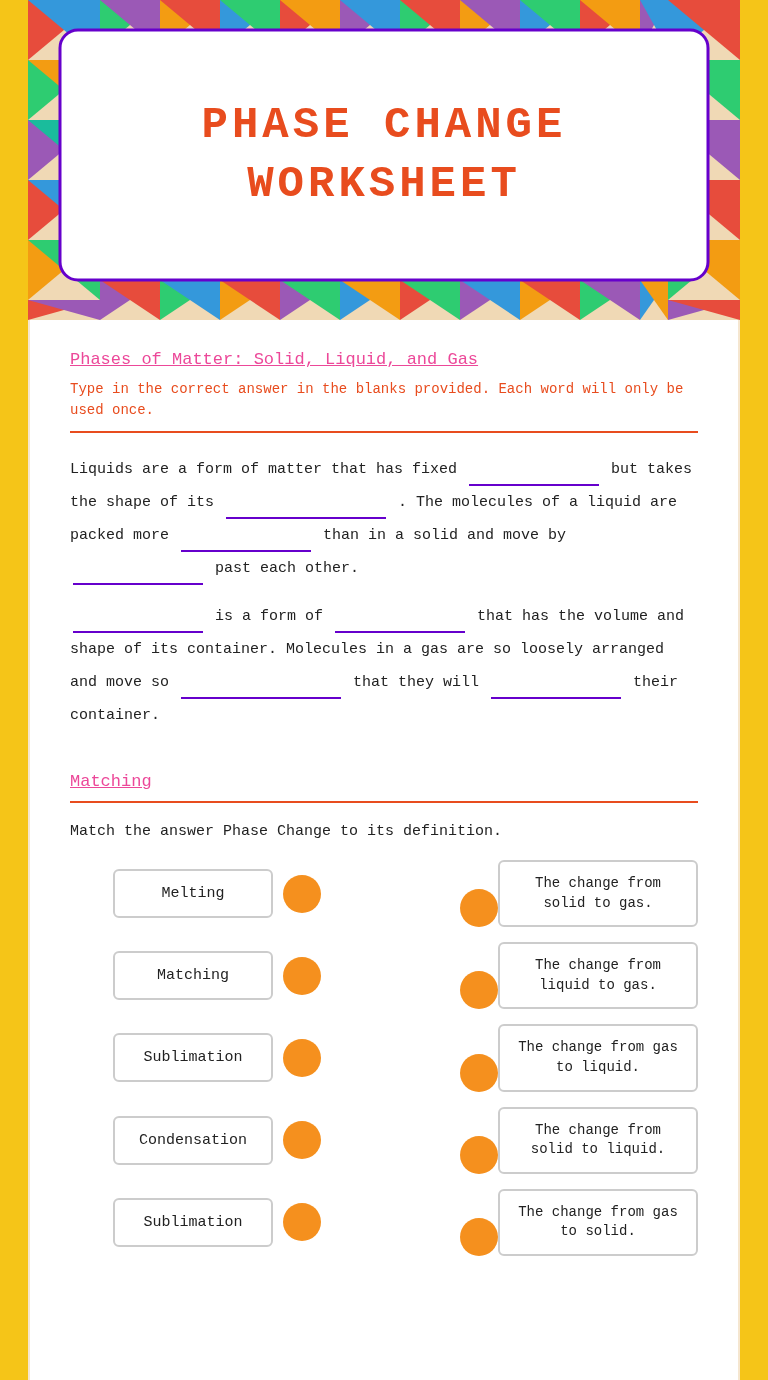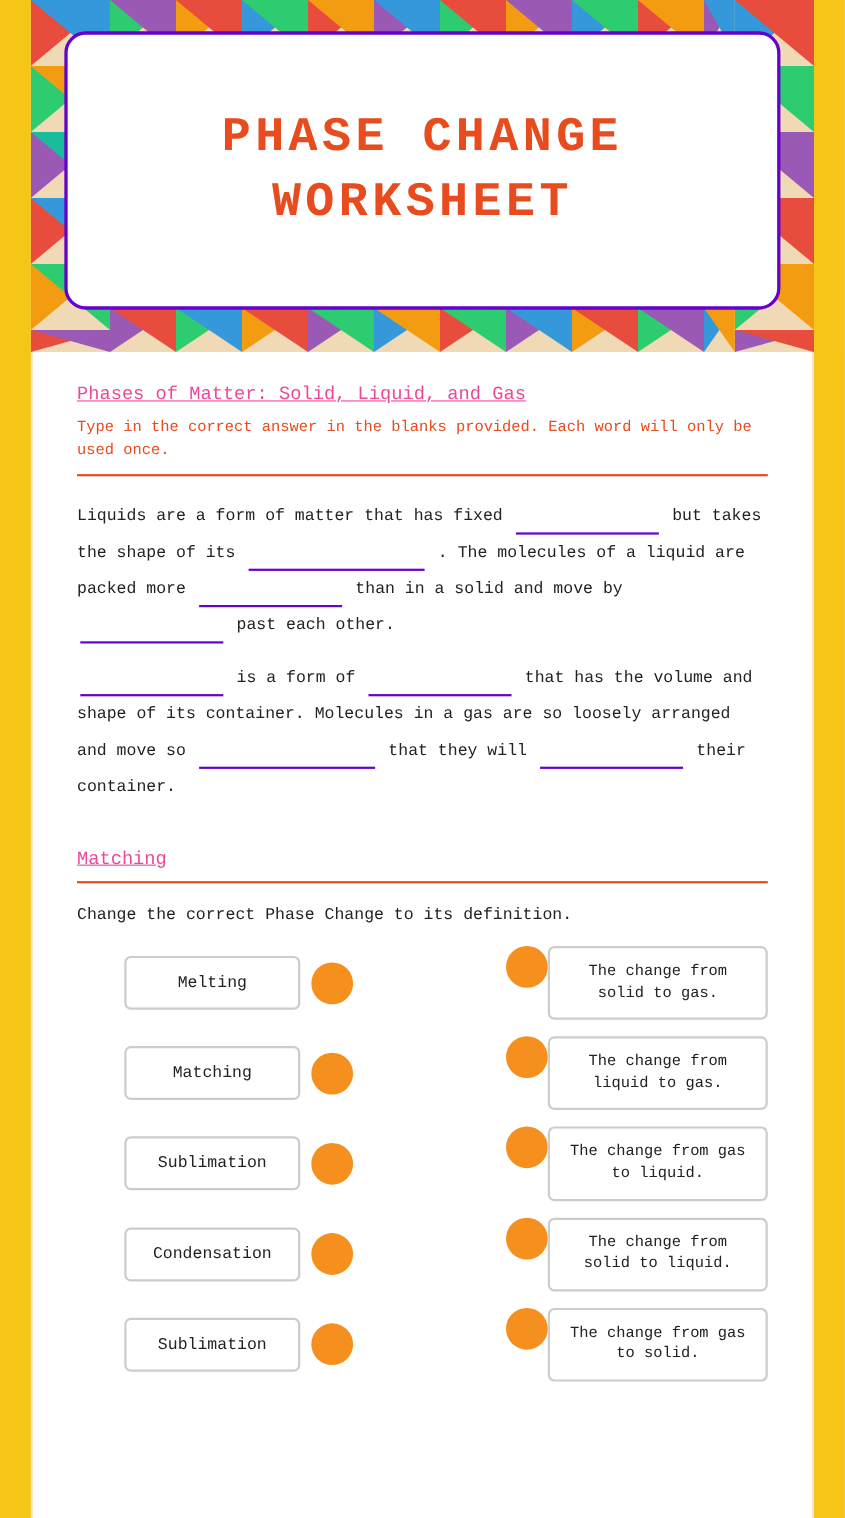--- a/index.html
+++ b/index.html
@@ -133,21 +133,21 @@
       width: 38px;
       height: 38px;
       border-radius: 50%;
       background: #f5901e;
       display: inline-block;
       flex-shrink: 0;
     }
 
     .match-right {
       display: flex;
-      align-items: flex-start;
+      align-items: flex-end;
     }
 
     .match-def-box {
       border: 2px solid #ccc;
       border-radius: 6px;
       padding: 12px 15px;
       font-family: 'Courier New', Courier, monospace;
       font-size: 14px;
       color: #222;
       min-width: 180px;
@@ -262,21 +262,21 @@
       </div>
 
       <div class="fill-text">
         <span class="blank"></span> is a form of <span class="blank"></span> that has the volume and shape of its container. Molecules in a gas are so loosely arranged and move so <span class="blank blank-long"></span> that they will <span class="blank"></span> their container.
       </div>
     </div>
 
     <div class="matching-section">
       <div class="section-title">Matching</div>
       <hr class="divider">
-      <div class="matching-instruction">Change the correct Phase Change to its definition.</div>
+      <div class="matching-instruction">Match the answer Phase Change to its definition.</div>
 
       <div class="matching-row">
         <div class="match-left">
           <div class="match-box">
             <span>Melting</span>
           </div>
           <div class="match-circle"></div>
         </div>
         <div class="match-right">
           <div class="match-circle"></div>

